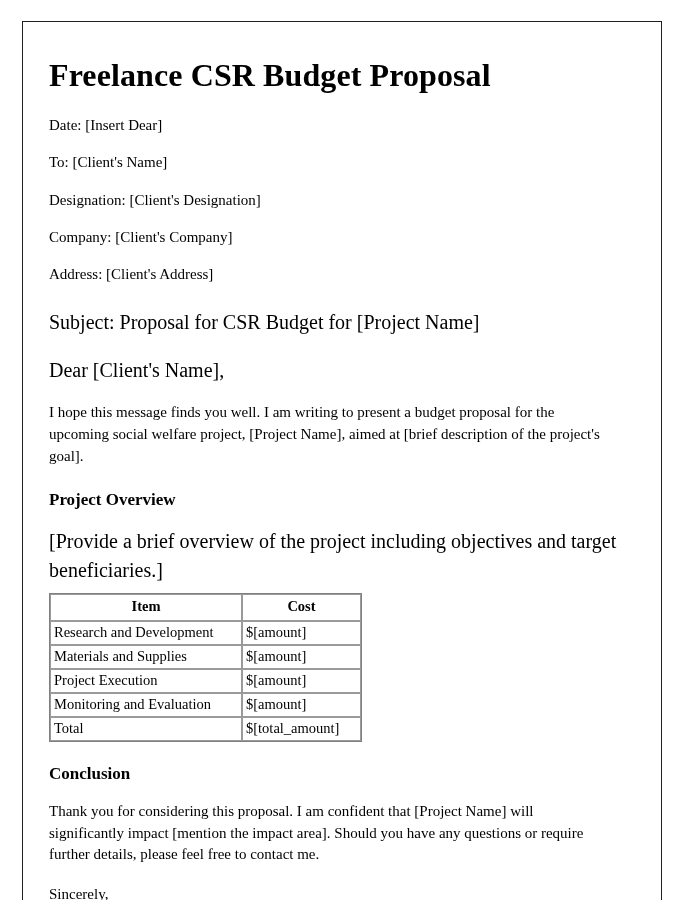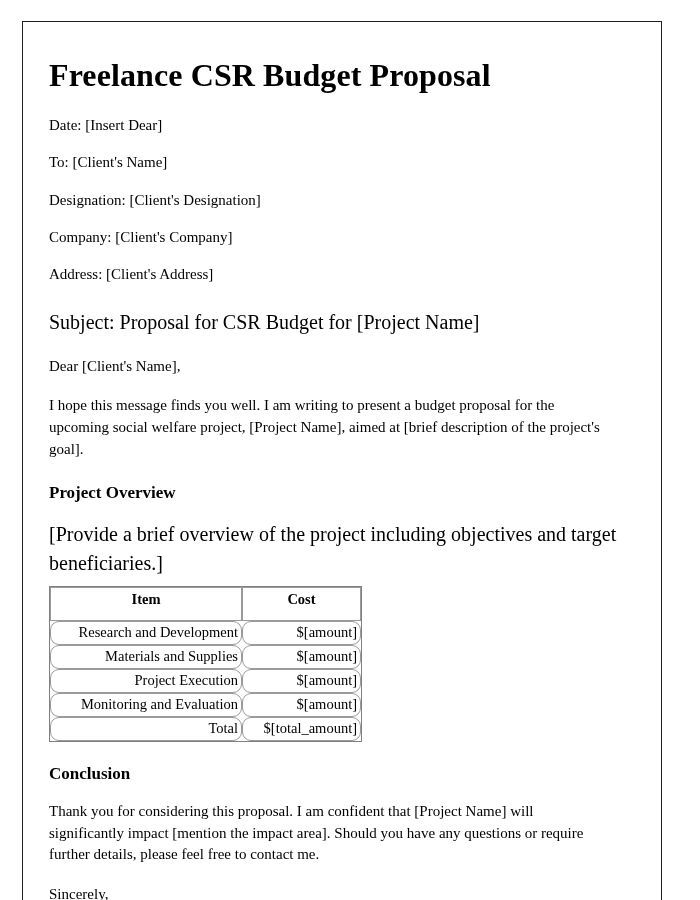--- a/index.html
+++ b/index.html
@@ -44,21 +44,21 @@
     line-height: 1.35;
     margin: 0 0 17px 0;
   }
   .subject-heading {
     font-size: 20px;
     font-weight: normal;
     line-height: 1.2;
     margin: 26px 0 22px 0;
   }
   .salutation {
-    font-size: 15px;
+    font-size: 20px;
     line-height: 1.4;
     margin: 0 0 18px 0;
   }
   .body-para {
     font-size: 15px;
     line-height: 1.46;
     margin: 0 0 18px 0;
     max-width: 562px;
   }
   .section-heading {
@@ -94,25 +94,24 @@
     padding: 1px 3px 2px 3px;
     line-height: 1.32;
     vertical-align: middle;
     white-space: nowrap;
     overflow: hidden;
   }
   .budget-table th {
     font-weight: bold;
     text-align: center;
     padding-top: 2px;
-    padding-bottom: 11px;
+    padding-bottom: 4px;
   }
   .budget-table td {
-    text-align: right;
-    border-radius: 9px;
+    text-align: left;
   }
   .col-item  { width: 184px; }
   .col-cost  { width: 111px; }
 </style>
 </head>
 <body>
 
 <div class="page-frame">
   <div class="page-body">
 

